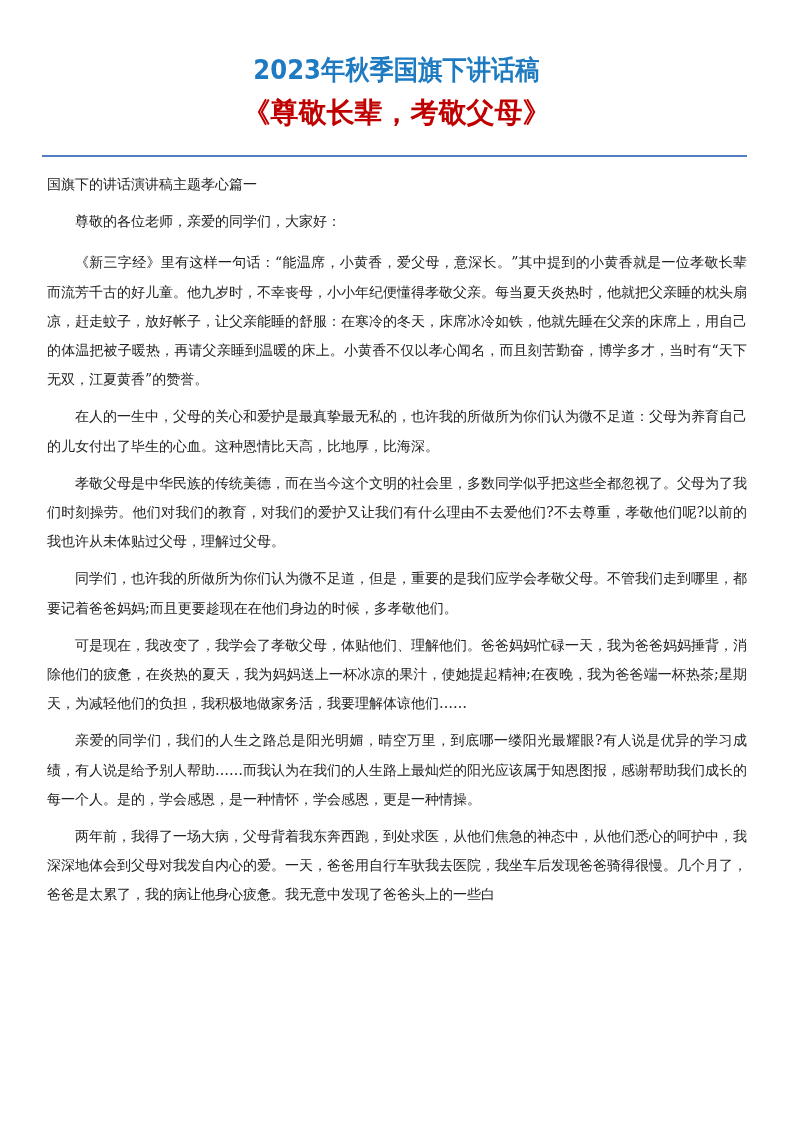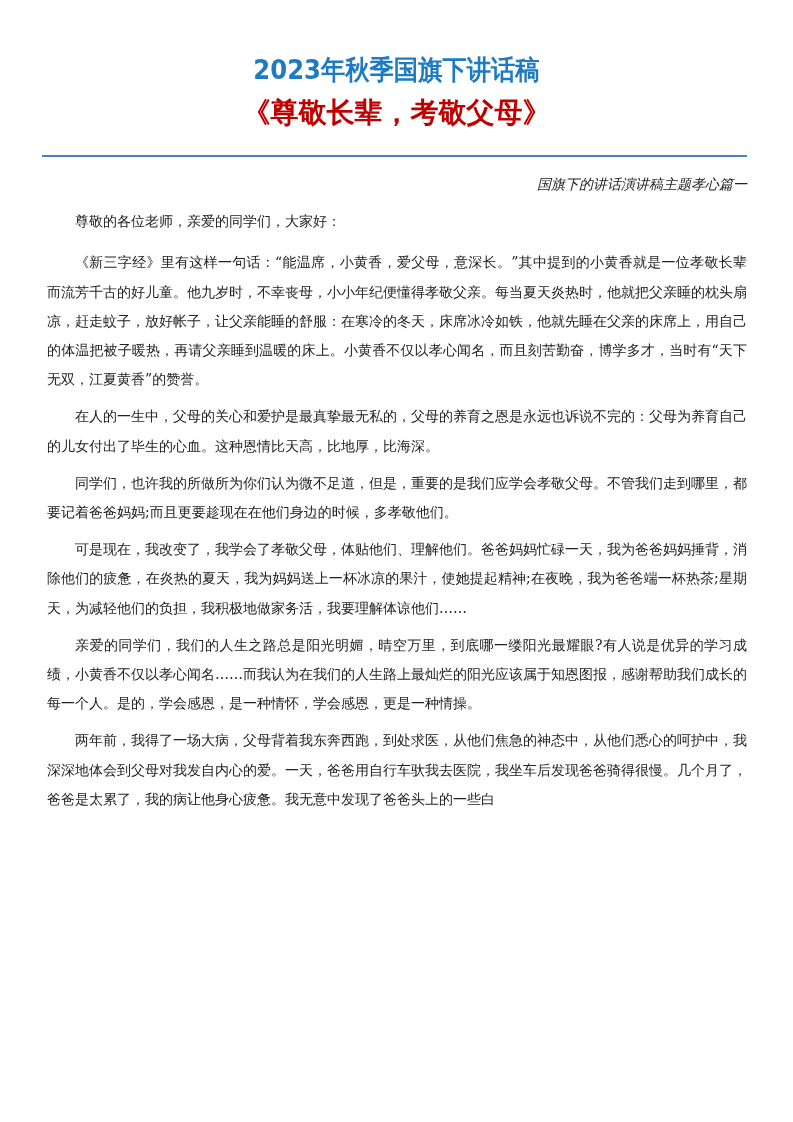--- a/index.html
+++ b/index.html
@@ -17,36 +17,37 @@
       color: #c00000; line-height: 38px;
     }
     .rule {
       position: absolute; left: 42px; top: 155px; width: 705px; height: 2px; background: #4f7ec3;
     }
     .body-text {
       position: absolute; left: 47px; top: 170px; width: 700px;
       font-family: "DejaVu Serif", serif; font-size: 14px; color: #222;
       line-height: 29.2px;
     }
-    .section-heading { text-align: right; margin: 0 0 8px 0; font-style: italic; }
+    .section-heading { text-align: left; margin: 0 0 8px 0; }
     .para { text-indent: 2em; margin: 0 0 8px 0; text-align: justify; text-align-last: left; }
     .salutation { text-indent: 2em; margin: 0 0 12px 0; }
   </style>
 </head>
 <body>
 
 <div class="page">
   <div class="title-main">2023年秋季国旗下讲话稿</div>
   <div class="title-sub">《尊敬长辈，考敬父母》</div>
   <div class="rule"></div>
 
   <div class="body-text">
     <p class="section-heading">国旗下的讲话演讲稿主题孝心篇一</p>
     <p class="salutation">尊敬的各位老师，亲爱的同学们，大家好：</p>
     <p class="para">《新三字经》里有这样一句话：“能温席，小黄香，爱父母，意深长。”其中提到的小黄香就是一位孝敬长辈而流芳千古的好儿童。他九岁时，不幸丧母，小小年纪便懂得孝敬父亲。每当夏天炎热时，他就把父亲睡的枕头扇凉，赶走蚊子，放好帐子，让父亲能睡的舒服：在寒冷的冬天，床席冰冷如铁，他就先睡在父亲的床席上，用自己的体温把被子暖热，再请父亲睡到温暖的床上。小黄香不仅以孝心闻名，而且刻苦勤奋，博学多才，当时有“天下无双，江夏黄香”的赞誉。</p>
-    <p class="para">在人的一生中，父母的关心和爱护是最真挚最无私的，父母的养育之恩是永远也诉说不完的：父母为养育自己的儿女付出了毕生的心血。这种恩情比天高，比地厚，比海深。</p>
+    <p class="para">在人的一生中，父母的关心和爱护是最真挚最无私的，也许我的所做所为你们认为微不足道：父母为养育自己的儿女付出了毕生的心血。这种恩情比天高，比地厚，比海深。</p>
+    <p class="para">孝敬父母是中华民族的传统美德，而在当今这个文明的社会里，多数同学似乎把这些全都忽视了。父母为了我们时刻操劳。他们对我们的教育，对我们的爱护又让我们有什么理由不去爱他们?不去尊重，孝敬他们呢?以前的我也许从未体贴过父母，理解过父母。</p>
     <p class="para">同学们，也许我的所做所为你们认为微不足道，但是，重要的是我们应学会孝敬父母。不管我们走到哪里，都要记着爸爸妈妈;而且更要趁现在在他们身边的时候，多孝敬他们。</p>
     <p class="para">可是现在，我改变了，我学会了孝敬父母，体贴他们、理解他们。爸爸妈妈忙碌一天，我为爸爸妈妈捶背，消除他们的疲惫，在炎热的夏天，我为妈妈送上一杯冰凉的果汁，使她提起精神;在夜晚，我为爸爸端一杯热茶;星期天，为减轻他们的负担，我积极地做家务活，我要理解体谅他们……</p>
 
-    <p class="para">亲爱的同学们，我们的人生之路总是阳光明媚，晴空万里，到底哪一缕阳光最耀眼?有人说是优异的学习成绩，小黄香不仅以孝心闻名……而我认为在我们的人生路上最灿烂的阳光应该属于知恩图报，感谢帮助我们成长的每一个人。是的，学会感恩，是一种情怀，学会感恩，更是一种情操。</p>
+    <p class="para">亲爱的同学们，我们的人生之路总是阳光明媚，晴空万里，到底哪一缕阳光最耀眼?有人说是优异的学习成绩，有人说是给予别人帮助……而我认为在我们的人生路上最灿烂的阳光应该属于知恩图报，感谢帮助我们成长的每一个人。是的，学会感恩，是一种情怀，学会感恩，更是一种情操。</p>
     <p class="para">两年前，我得了一场大病，父母背着我东奔西跑，到处求医，从他们焦急的神态中，从他们悉心的呵护中，我深深地体会到父母对我发自内心的爱。一天，爸爸用自行车驮我去医院，我坐车后发现爸爸骑得很慢。几个月了，爸爸是太累了，我的病让他身心疲惫。我无意中发现了爸爸头上的一些白</p>
   </div>
 </div>
 
 </body></html>

